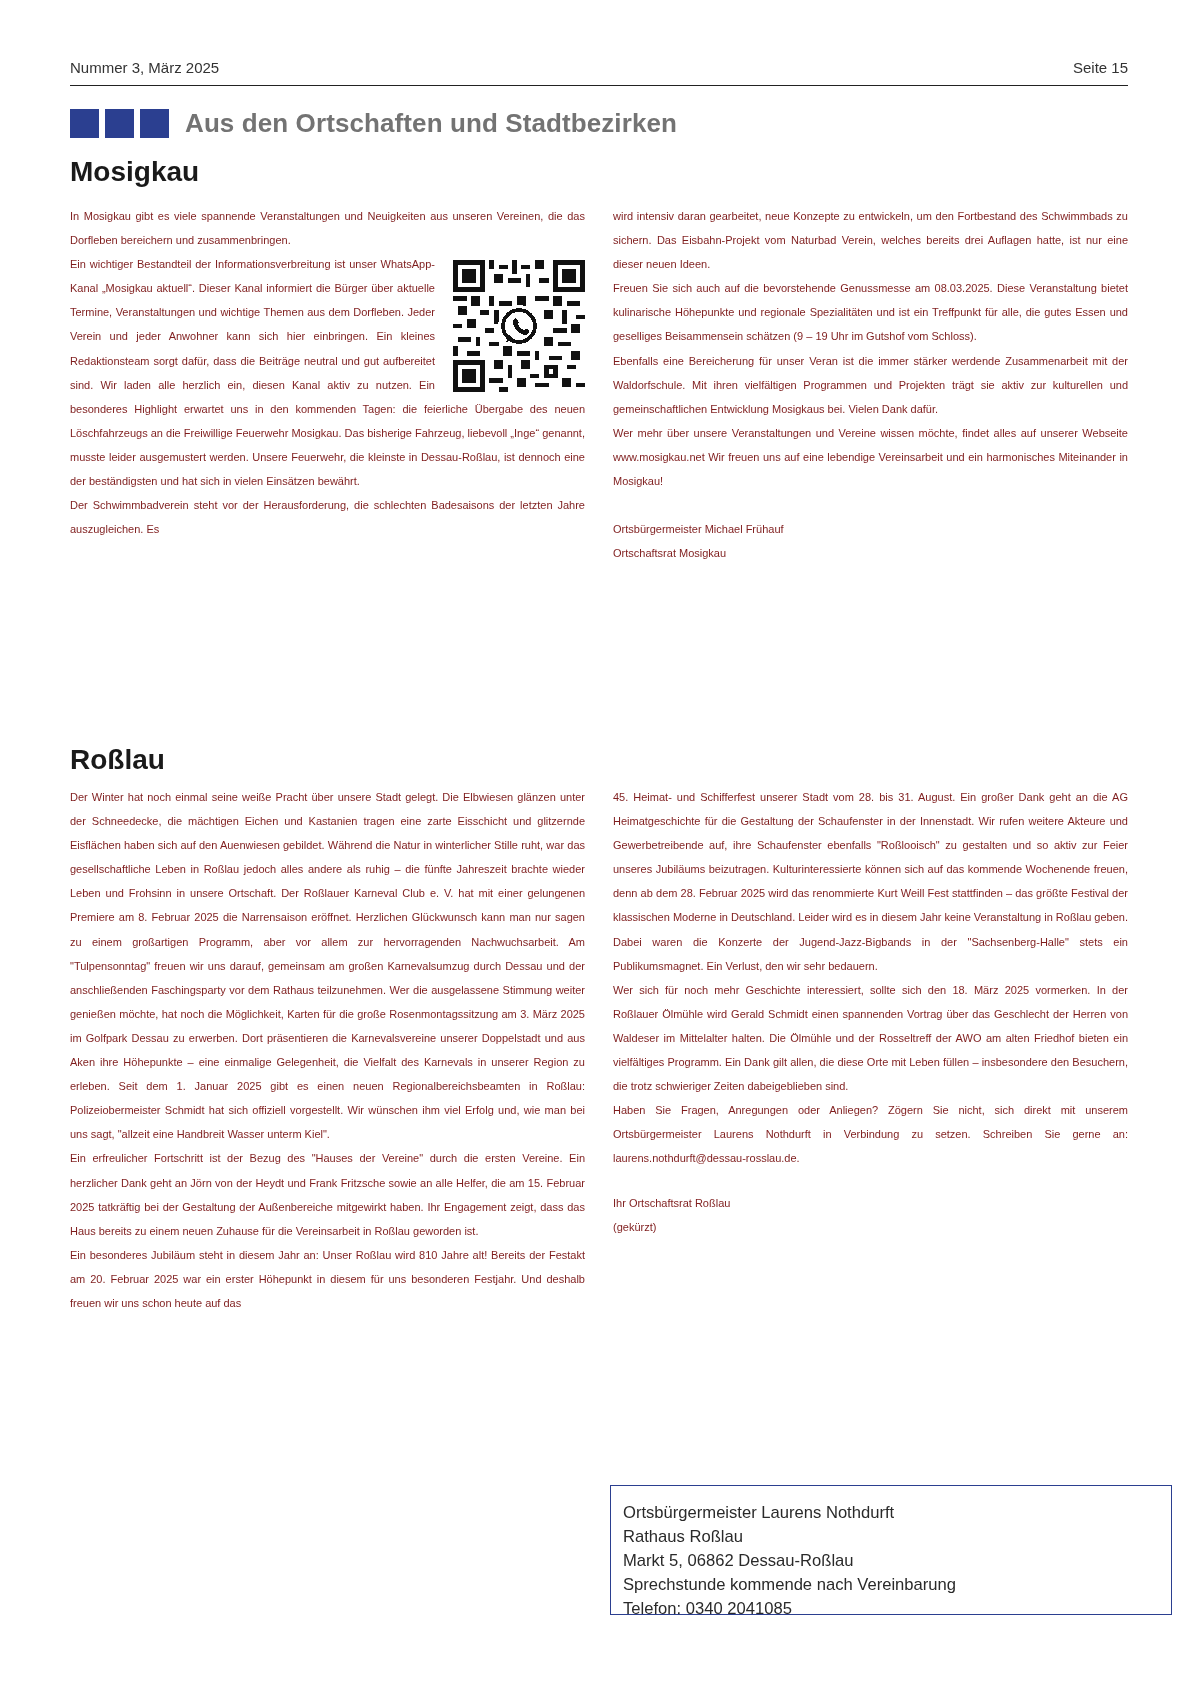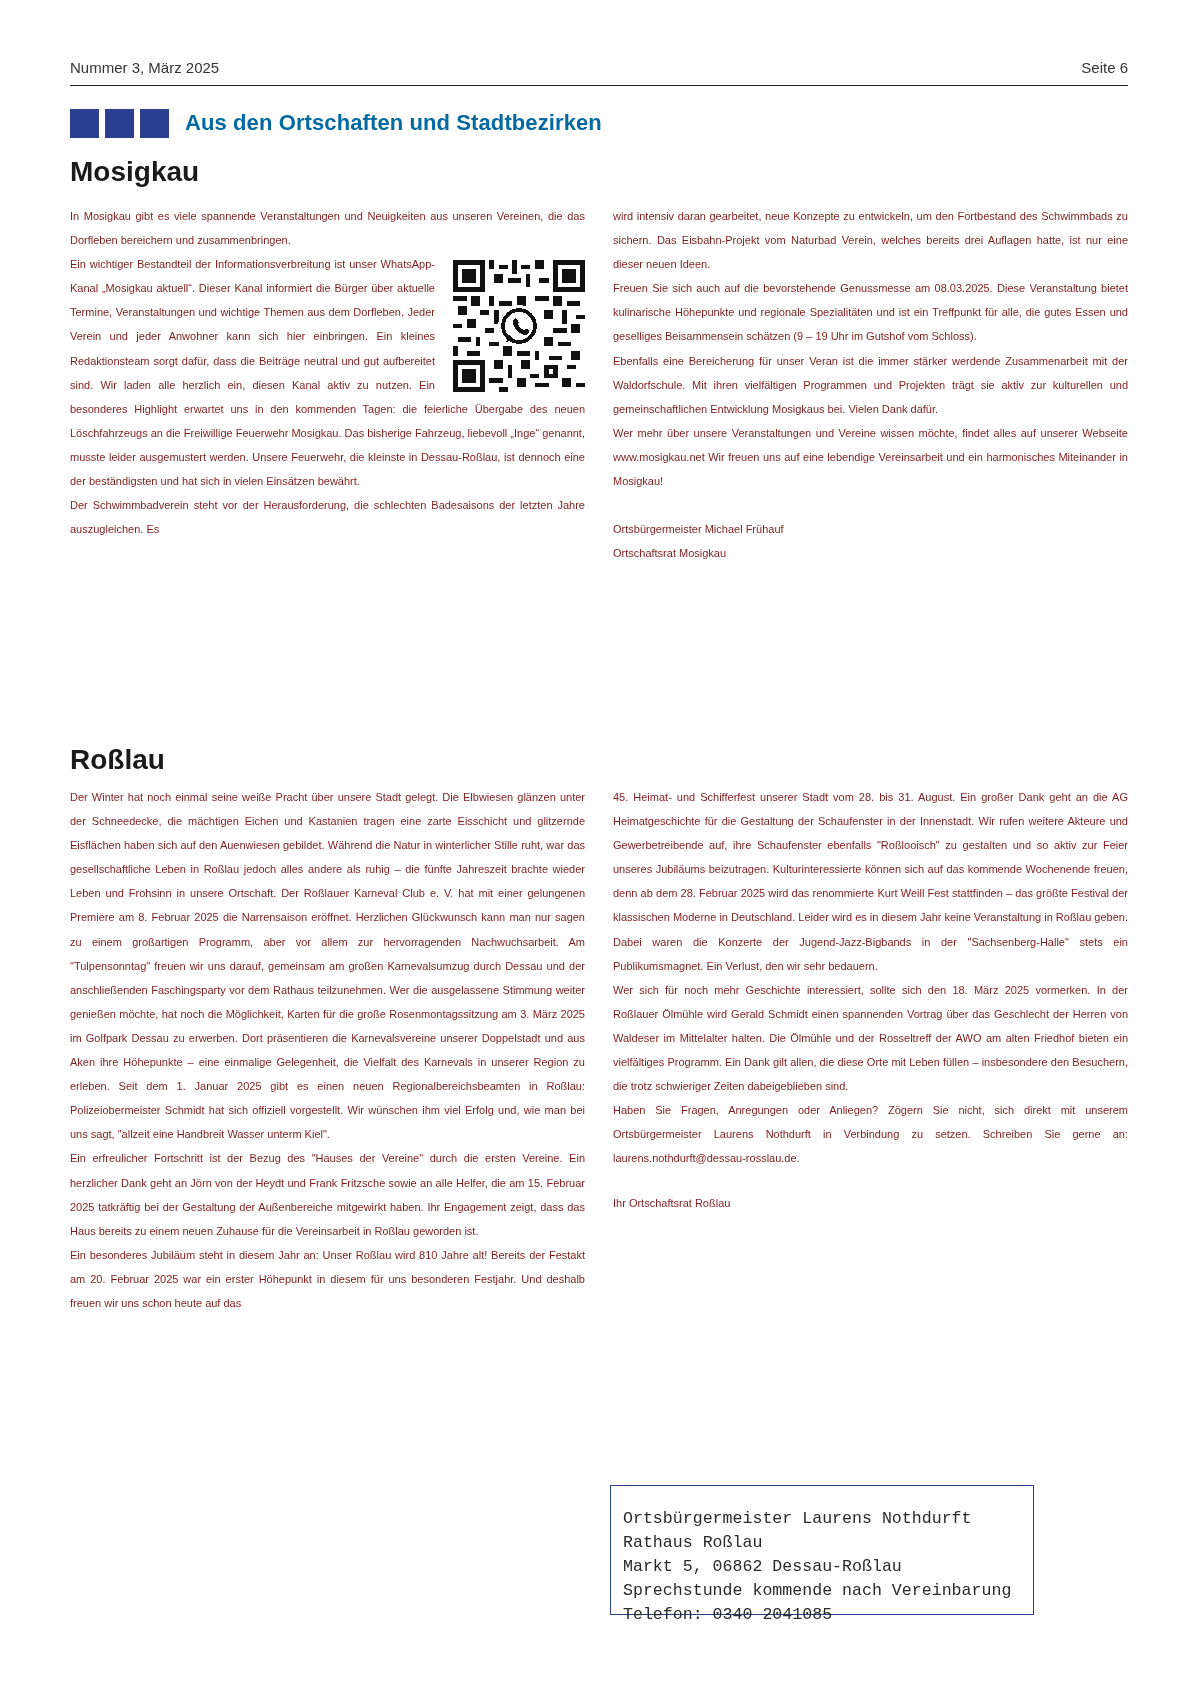--- a/index.html
+++ b/index.html
@@ -30,23 +30,23 @@
       display: flex;
       align-items: center;
     }
     .rubric .sq {
       width: 29px; height: 29px;
       background: #2b3f90;
       margin-right: 6px;
     }
     .rubric .title {
       margin-left: 10px;
-      font-size: 22px;
+      font-size: 26px;
       font-weight: 600;
-      color: #0369a1;
+      color: #737373;
       letter-spacing: 0.1px;
     }
 
     .section-title {
       position: absolute;
       left: 70px;
       font-size: 28px;
       font-weight: 700;
       color: #1a1a1a;
     }
@@ -67,38 +67,37 @@
       float: right;
       width: 132px;
       height: 132px;
       margin: 8px 0 4px 18px;
     }
     .qr-float svg { width: 132px; height: 132px; display: block; }
 
     .info-box {
       position: absolute;
       left: 610px; top: 1485px;
-      width: 424px;
+      width: 562px;
       height: 130px;
       border: 1.5px solid #2b3f90;
       box-sizing: border-box;
-      padding: 21px 12px;
+      padding: 15px 12px;
       font-size: 16.6px;
       line-height: 24.1px;
       color: #2a2a2a;
-      font-family: Liberation Mono, monospace;
     }
     .info-box div { white-space: nowrap; }
   </style>
 </head>
 <body>
 
 <div class="page-header">
   <span class="left">Nummer 3, März 2025</span>
-  <span class="right">Seite 6</span>
+  <span class="right">Seite 15</span>
 </div>
 
 <div class="rubric">
   <span class="sq"></span>
   <span class="sq"></span>
   <span class="sq"></span>
   <span class="title">Aus den Ortschaften und Stadtbezirken</span>
 </div>
 
 <div class="section-title" style="top:156px;">Mosigkau</div>
@@ -203,20 +202,21 @@
   <p>Ein erfreulicher Fortschritt ist der Bezug des "Hauses der Ver­eine" durch die ersten Vereine. Ein herzlicher Dank geht an Jörn von der Heydt und Frank Fritzsche sowie an alle Helfer, die am 15. Februar 2025 tatkräftig bei der Gestaltung der Au­ßenbereiche mitgewirkt haben. Ihr Engagement zeigt, dass das Haus bereits zu einem neuen Zuhause für die Vereinsar­beit in Roßlau geworden ist.</p>
   <p>Ein besonderes Jubiläum steht in diesem Jahr an: Unser Roßlau wird 810 Jahre alt! Bereits der Festakt am 20. Februar 2025 war ein erster Höhepunkt in diesem für uns besonde­ren Festjahr. Und deshalb freuen wir uns schon heute auf das</p>
 </div>
 
 <div class="col" style="left:613px; top:785px;">
   <p>45. Heimat- und Schifferfest unserer Stadt vom 28. bis 31. August. Ein großer Dank geht an die AG Heimatgeschichte für die Gestaltung der Schaufenster in der Innenstadt. Wir rufen weitere Akteure und Gewerbetreibende auf, ihre Schaufens­ter ebenfalls "Roßlooisch" zu gestalten und so aktiv zur Feier unseres Jubiläums beizutragen. Kulturinteressierte können sich auf das kommende Wochenende freuen, denn ab dem 28. Februar 2025 wird das renommierte Kurt Weill Fest statt­finden – das größte Festival der klassischen Moderne in Deutschland. Leider wird es in diesem Jahr keine Veran­staltung in Roßlau geben. Dabei waren die Konzerte der Jugend-Jazz-Bigbands in der "Sachsenberg-Halle" stets ein Publikumsmagnet. Ein Verlust, den wir sehr bedauern.</p>
   <p>Wer sich für noch mehr Geschichte interessiert, sollte sich den 18. März 2025 vormerken. In der Roßlauer Ölmühle wird Ge­rald Schmidt einen spannenden Vortrag über das Geschlecht der Herren von Waldeser im Mittelalter halten. Die Ölmühle und der Rosseltreff der AWO am alten Friedhof bieten ein vielfältiges Programm. Ein Dank gilt allen, die diese Orte mit Leben füllen – insbesondere den Besuchern, die trotz schwieriger Zeiten dabeigeblieben sind.</p>
   <p>Haben Sie Fragen, Anregungen oder Anliegen? Zögern Sie nicht, sich direkt mit unserem Ortsbürgermeister Laurens Nothdurft in Verbindung zu setzen. Schreiben Sie gerne an: laurens.nothdurft@dessau-rosslau.de.</p>
   <div class="sig" style="margin-top:20px;">
     <div>Ihr Ortschaftsrat Roßlau</div>
+    <div>(gekürzt)</div>
   </div>
 </div>
 
 <div class="info-box">
   <div>Ortsbürgermeister Laurens Nothdurft</div>
   <div>Rathaus Roßlau</div>
   <div>Markt 5, 06862 Dessau-Roßlau</div>
   <div>Sprechstunde kommende nach Vereinbarung</div>
   <div>Telefon: 0340 2041085</div>
 </div>

